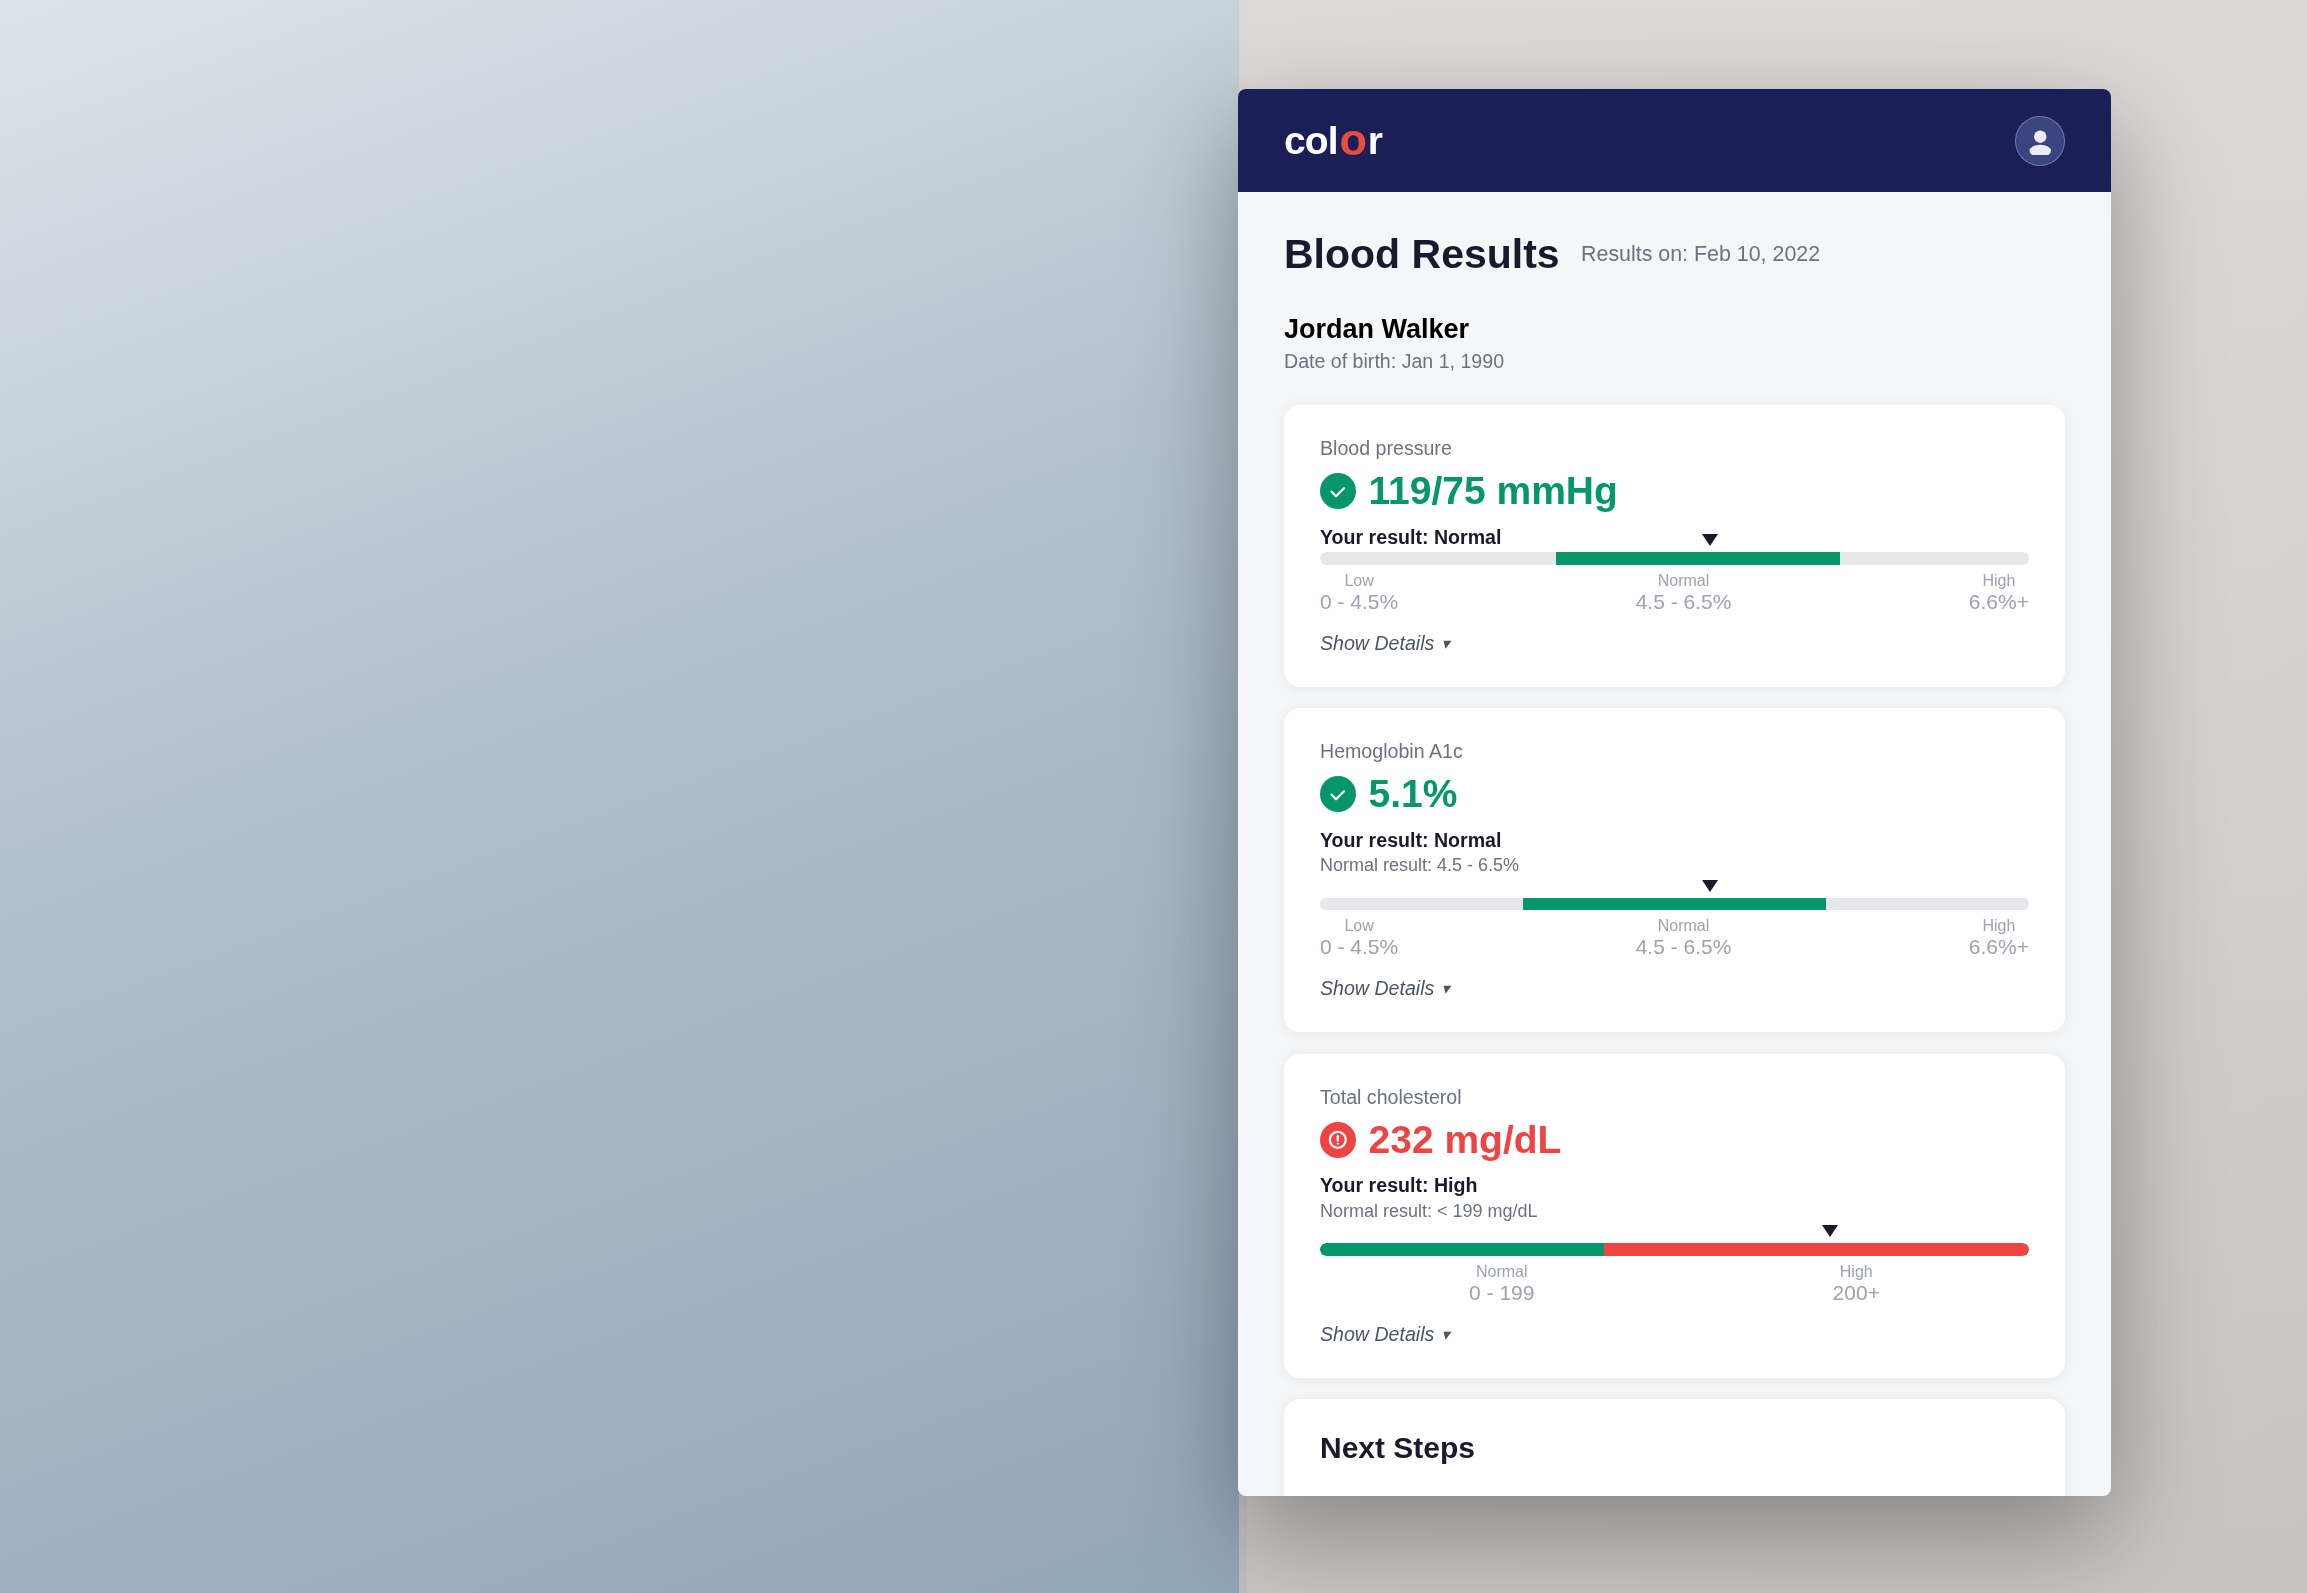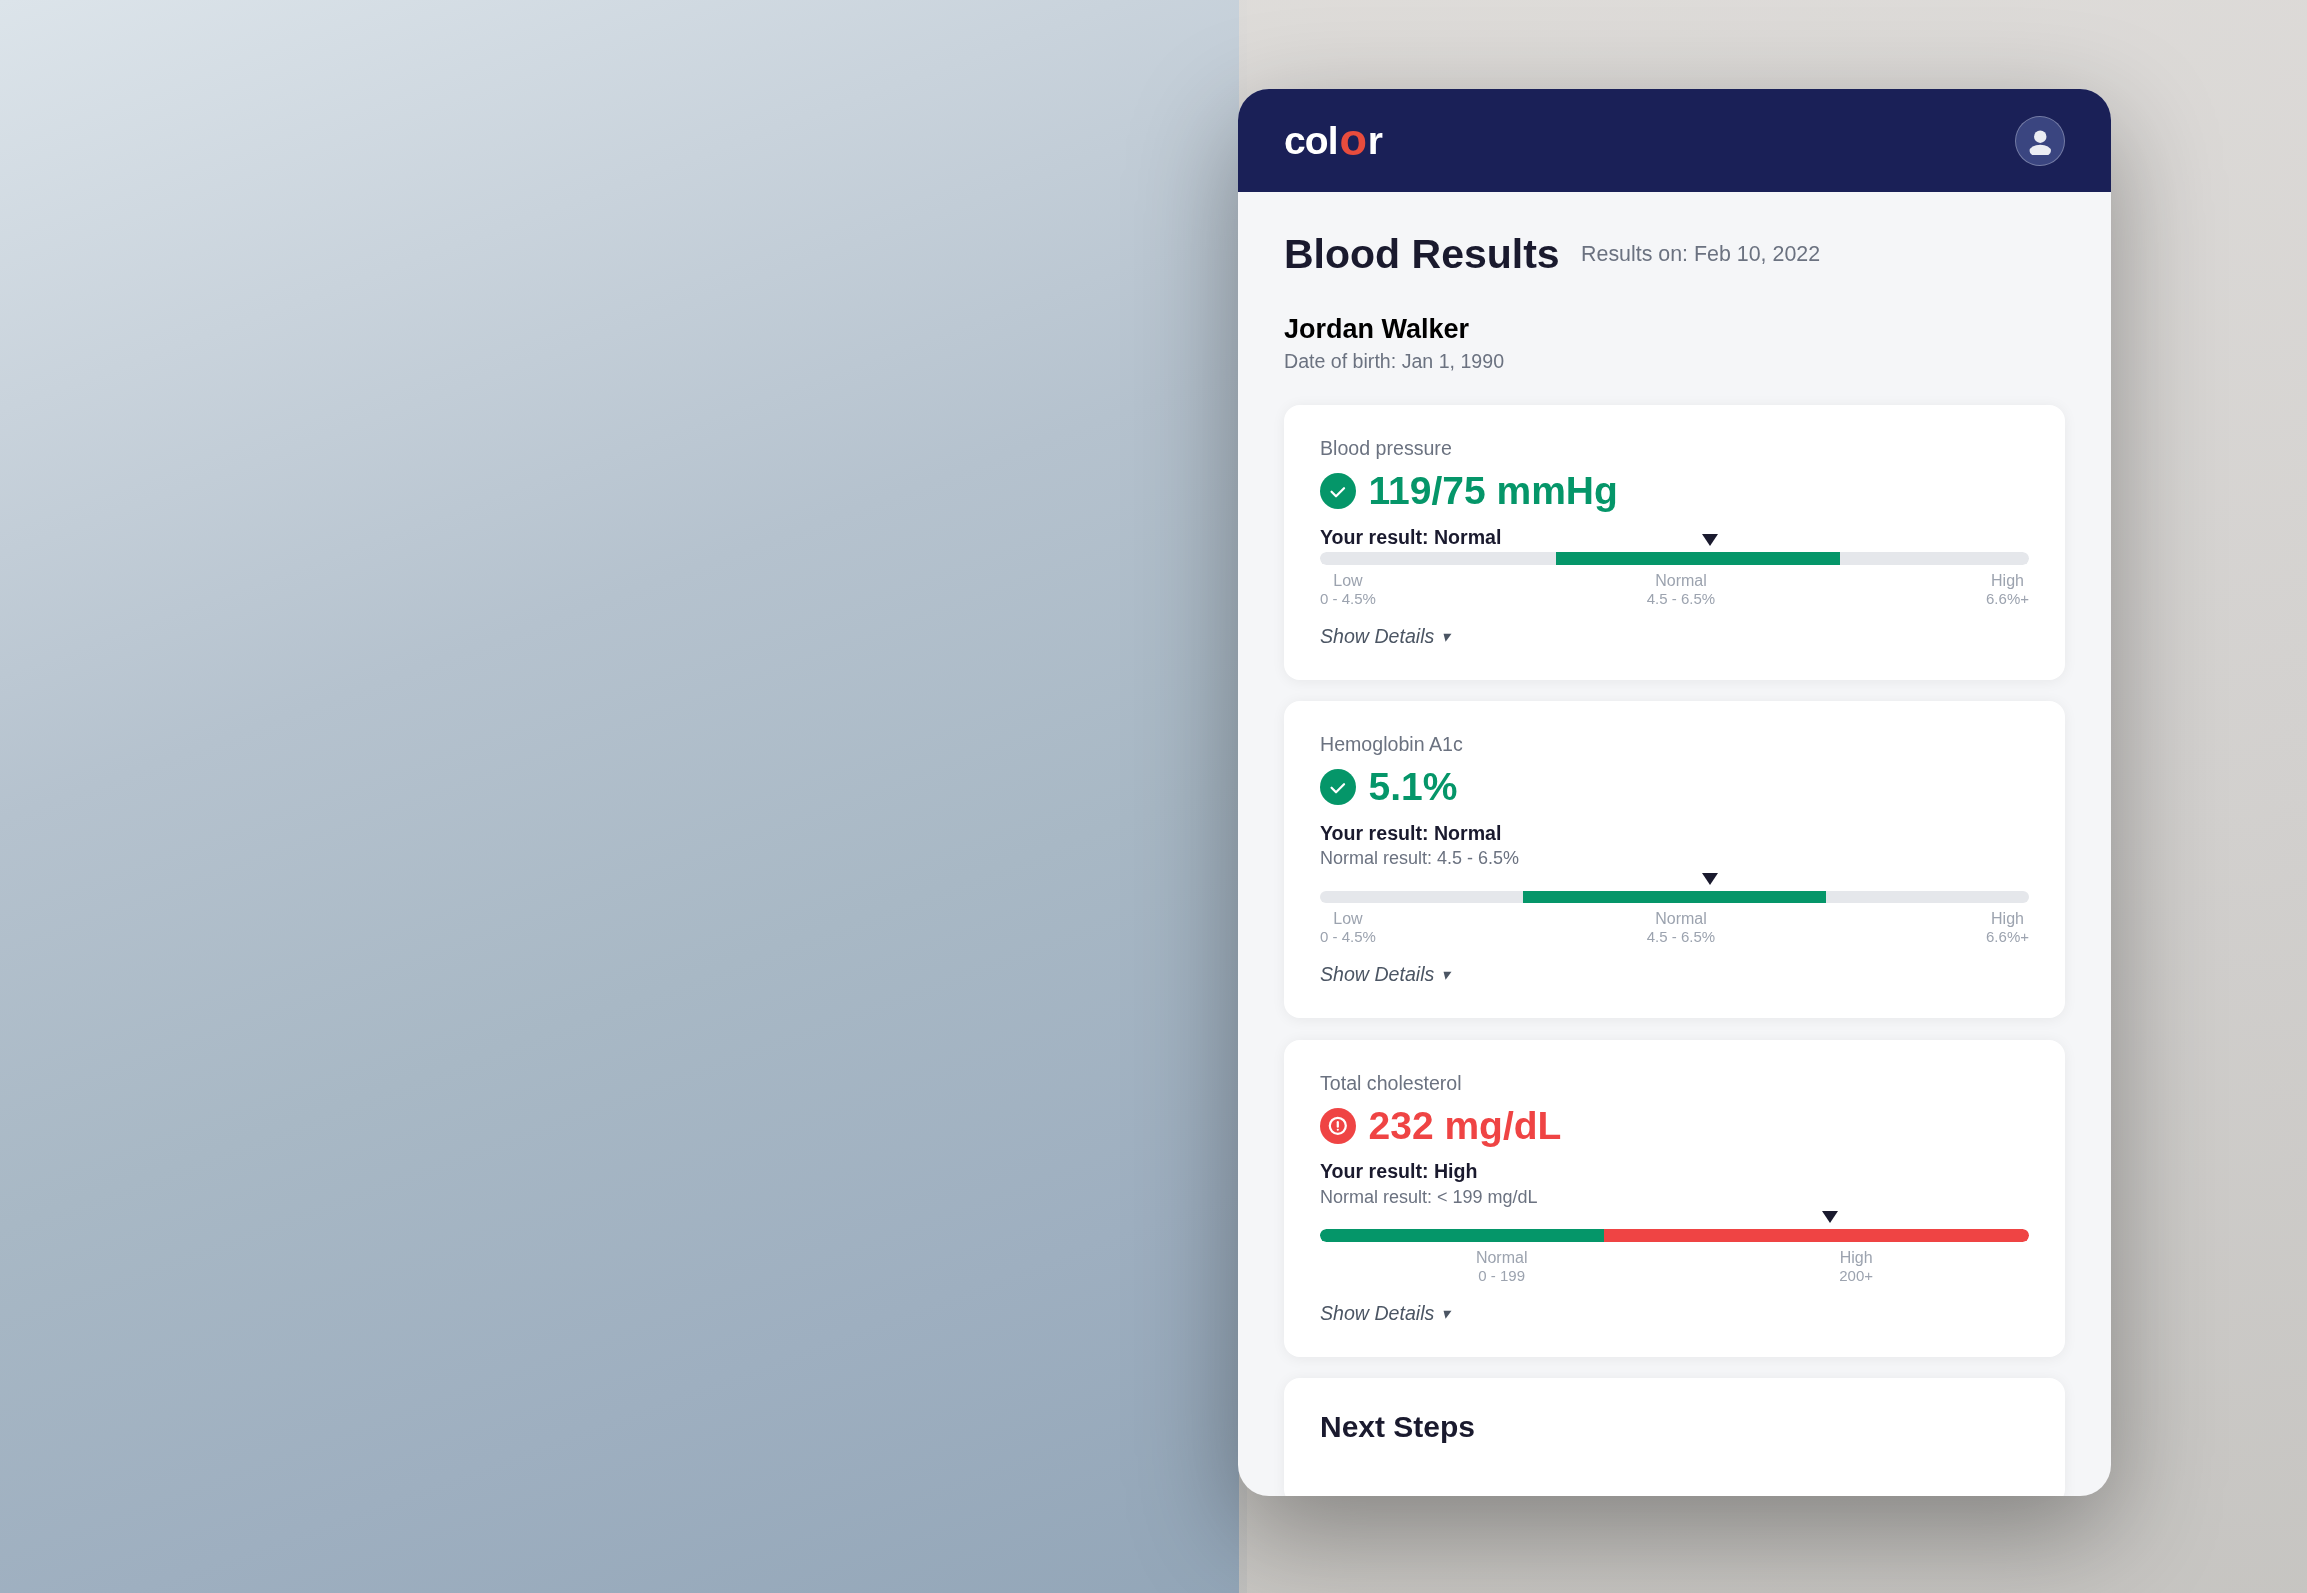--- a/index.html
+++ b/index.html
@@ -42,21 +42,21 @@
     }
 
     
     .ui-panel {
       position: absolute;
       right: 196px;
       top: 89px;
       width: 873px;
       height: 1407px;
       background: #f5f6f8;
-      border-radius: 31px;
+      border-radius: 8px;
       overflow: hidden;
       box-shadow: 0 36px 107px rgba(0,0,0,0.35);
       z-index: 10;
     }
 
     
     .panel-header {
       background: #1a2057;
       height: 103px;
       display: flex;
@@ -236,21 +236,21 @@
     }
     .range-label-group {
       text-align: center;
     }
     .range-label-title {
       font-size: 16px;
       color: #9ca3af;
       font-weight: 500;
     }
     .range-label-values {
-      font-size: 15px;
+      font-size: 21px;
       color: #9ca3af;
     }
 
     
     .show-details-btn {
       display: flex;
       align-items: center;
       gap: 7.1px;
       font-size: 19.6px;
       color: #4b5563;

